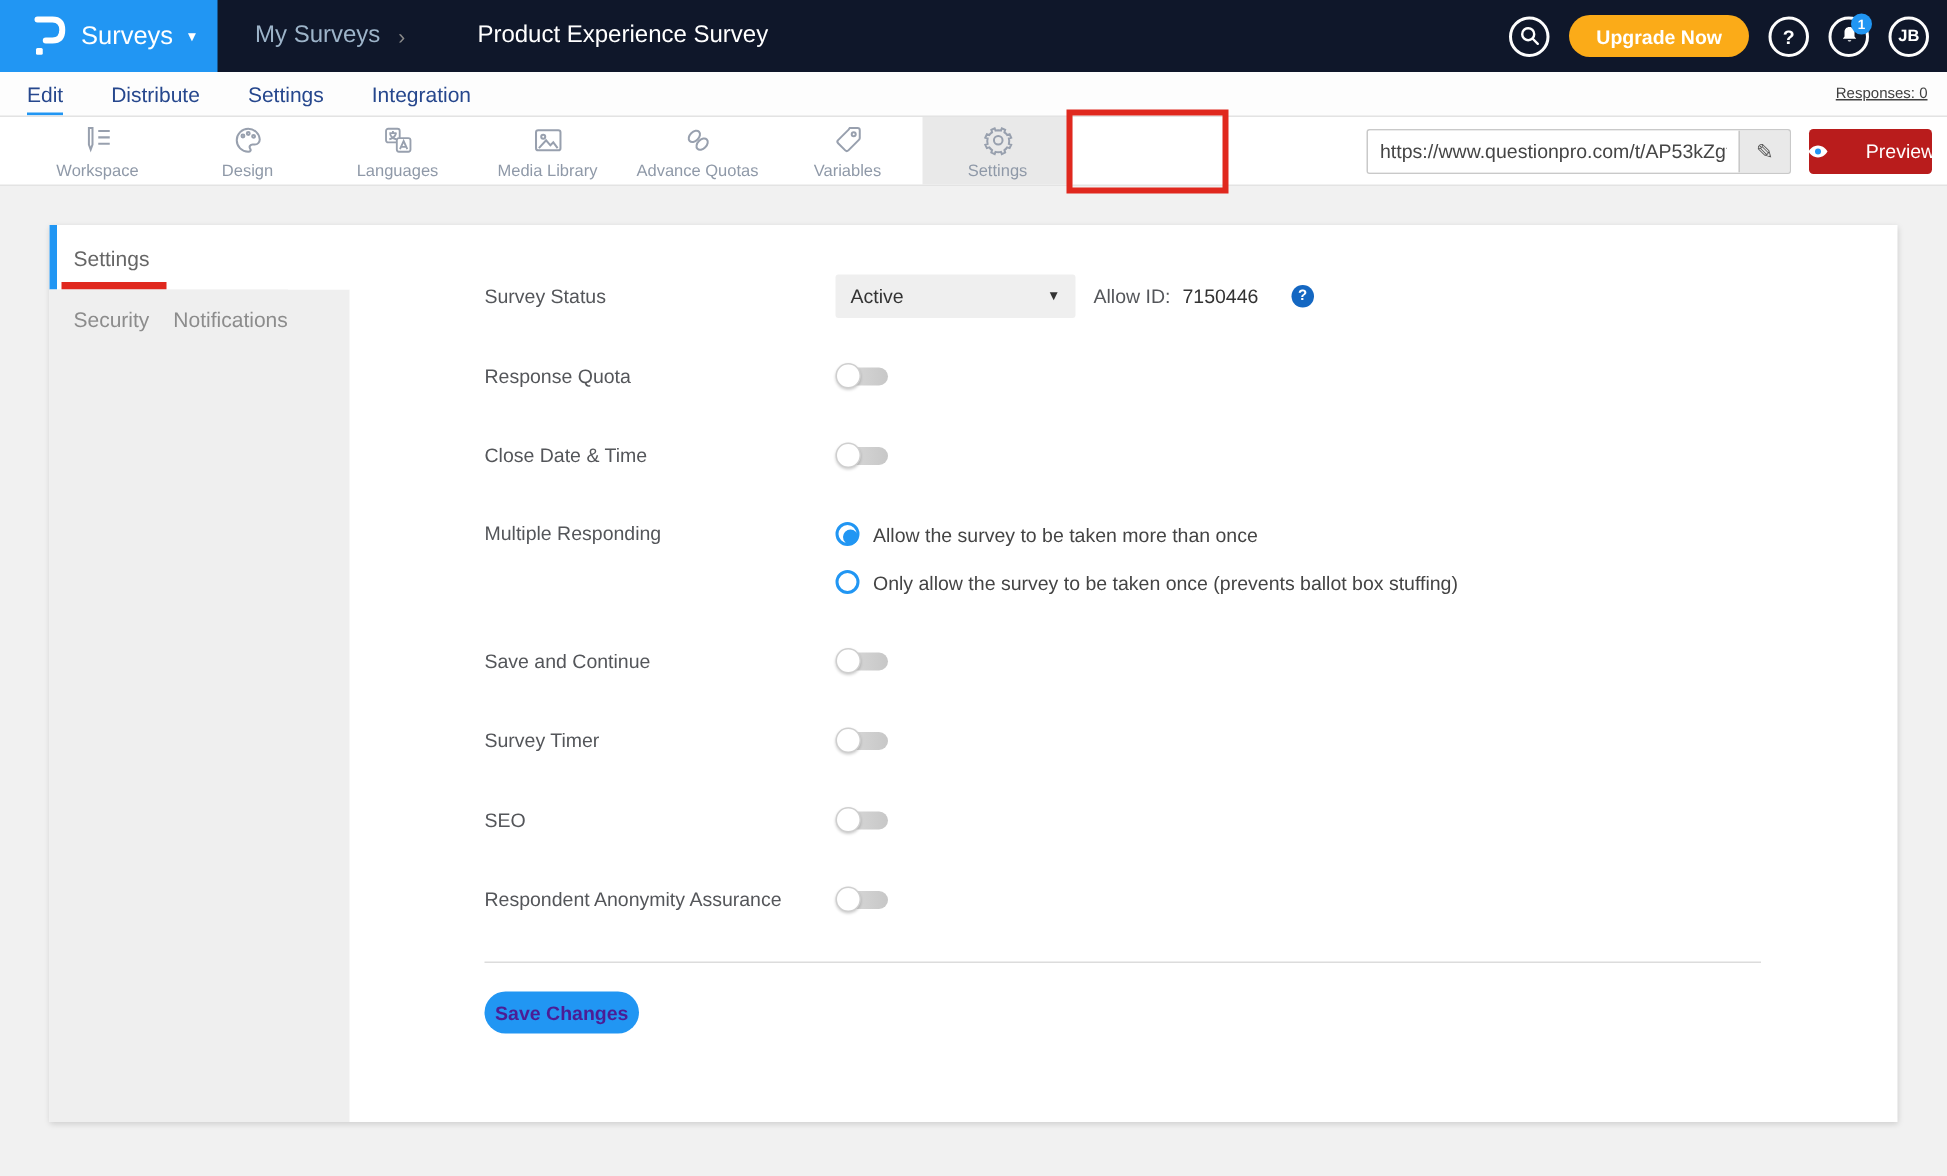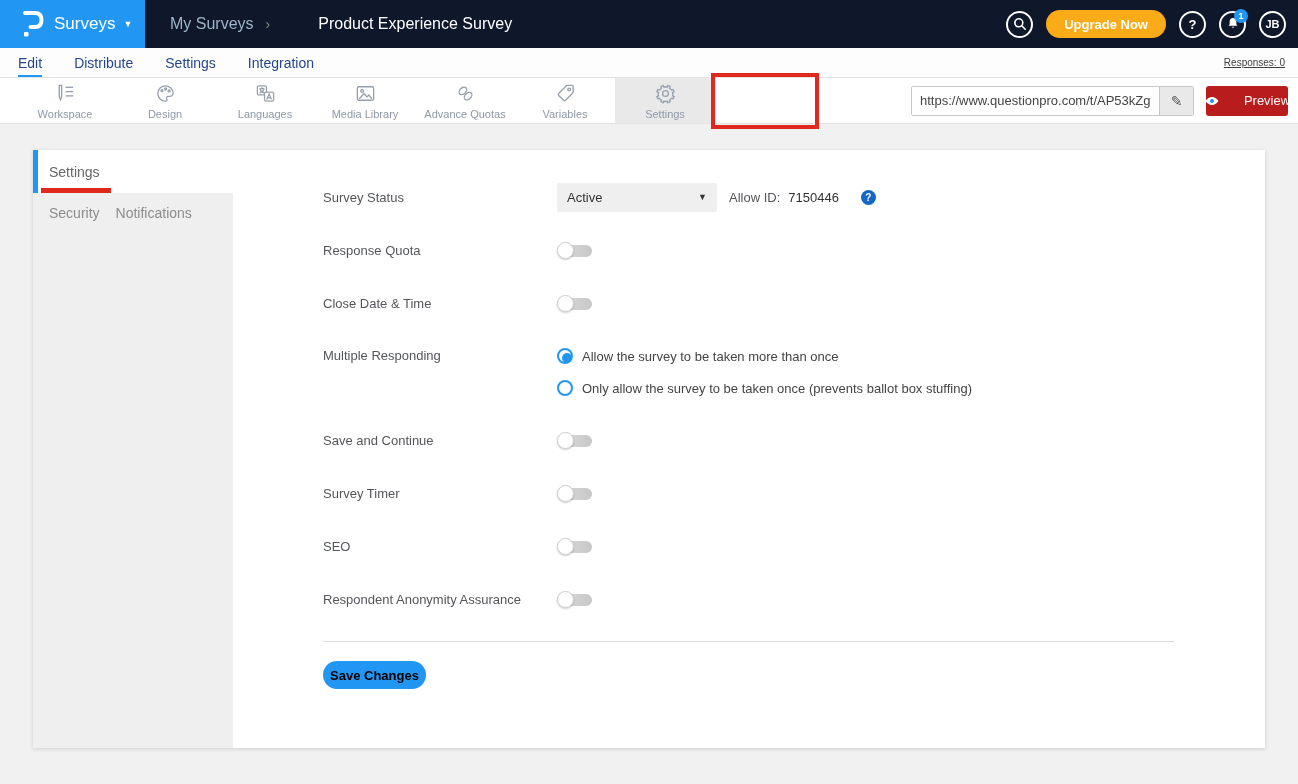--- a/index.html
+++ b/index.html
@@ -68,21 +68,21 @@
   .toggle .knob { position:absolute; left:0; top:0; width:17px; height:17px; border-radius:50%; background:#fff; border:1px solid #cfcfcf; box-shadow:0 1px 2px rgba(0,0,0,0.2); }
 
   .radio-group-row { display:flex; align-items:flex-start; margin-bottom:30px; }
   .radio-options { display:flex; flex-direction:column; gap:10px; }
   .radio-option { display:flex; align-items:center; gap:9px; height:22px; cursor:pointer; }
   .radio { width:16px; height:16px; border:2px solid #2196f3; border-radius:50%; background:#fff; position:relative; flex-shrink:0; }
   .radio.checked::after { content:''; position:absolute; left:3px; top:3px; width:10px; height:10px; border-radius:50%; background:#2196f3; }
   .radio-label { font-size:13px; color:#444; }
 
   .divider { height:1px; background:#dcdcdc; width:851px; margin-top:24px; }
-  .save-btn { margin-top:19px; width:103px; height:28px; background:#2196f3; color:#000000; border:none; border-radius:14px; font-size:13px; font-weight:bold; cursor:pointer; font-family:"Liberation Sans",sans-serif; }
+  .save-btn { margin-top:19px; width:103px; height:28px; background:#2196f3; color:#4c1d95; border:none; border-radius:14px; font-size:13px; font-weight:bold; cursor:pointer; font-family:"Liberation Sans",sans-serif; }
 
   svg { display:block; }
 </style>
 </head>
 <body>
 
 <div class="screen">
 
   <div class="topbar">
     <div class="logo-block">

